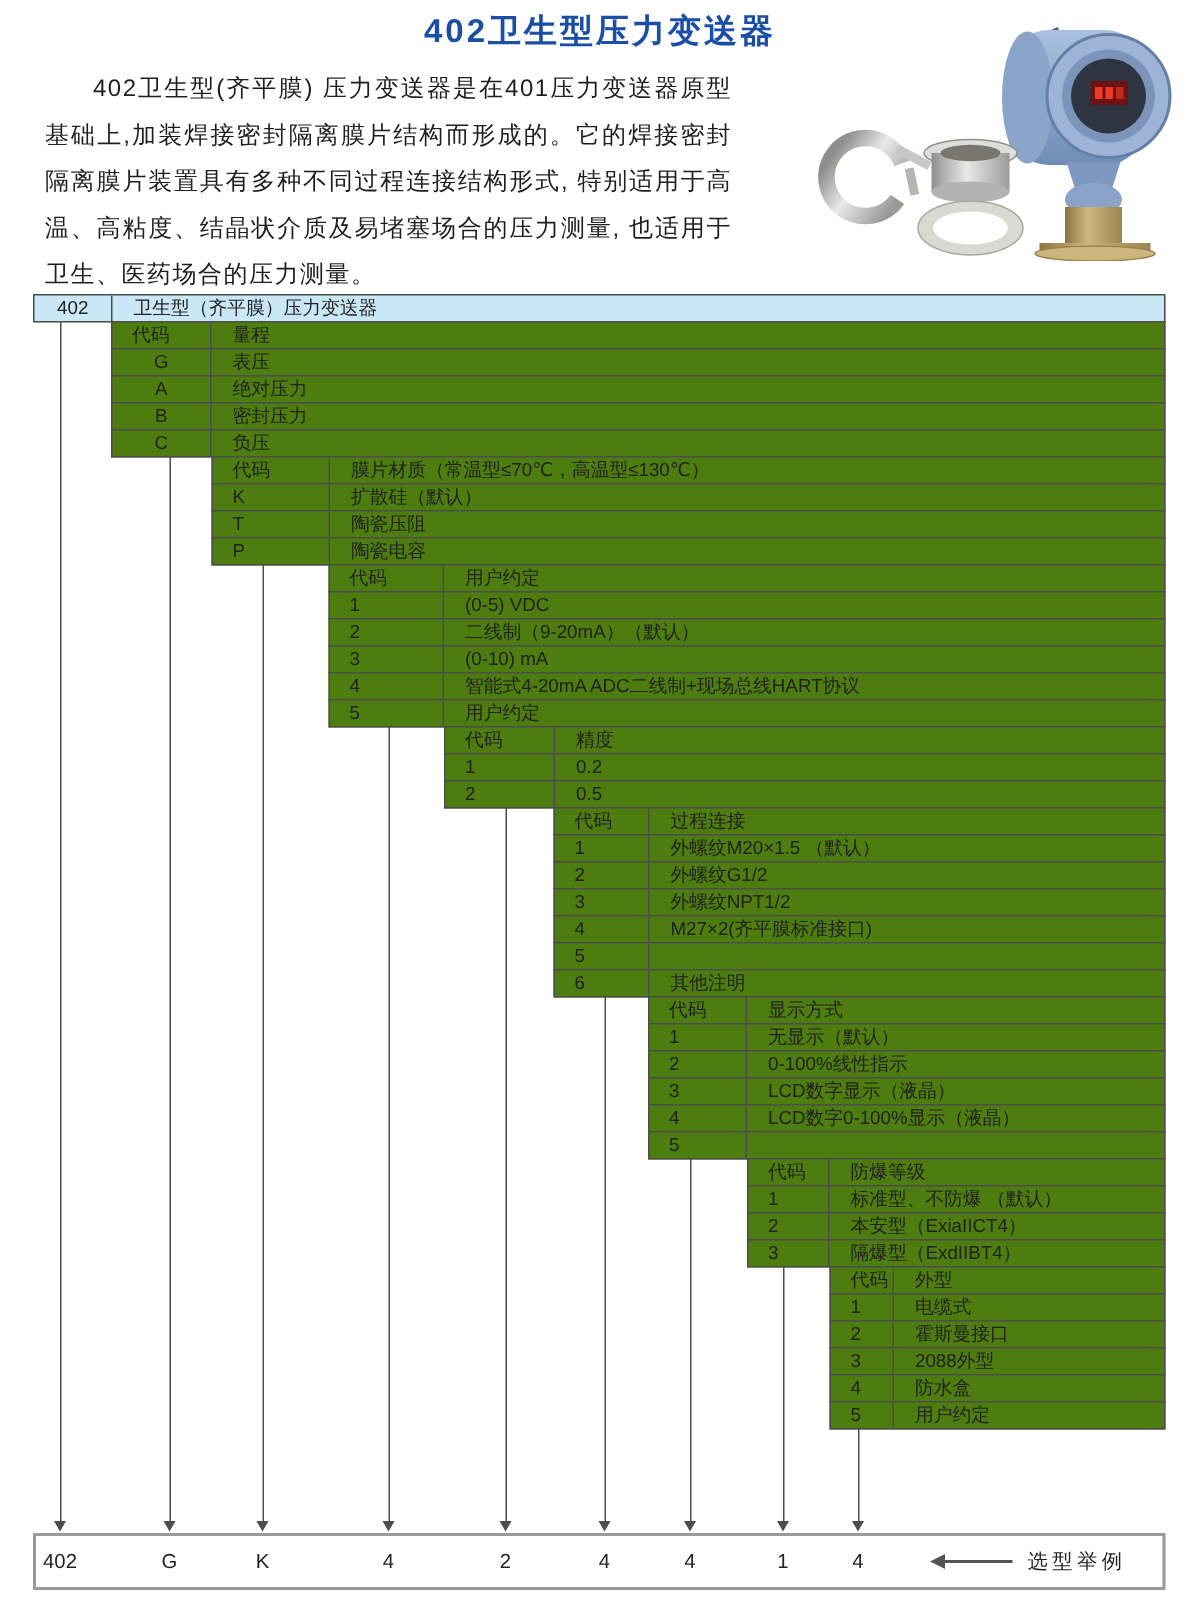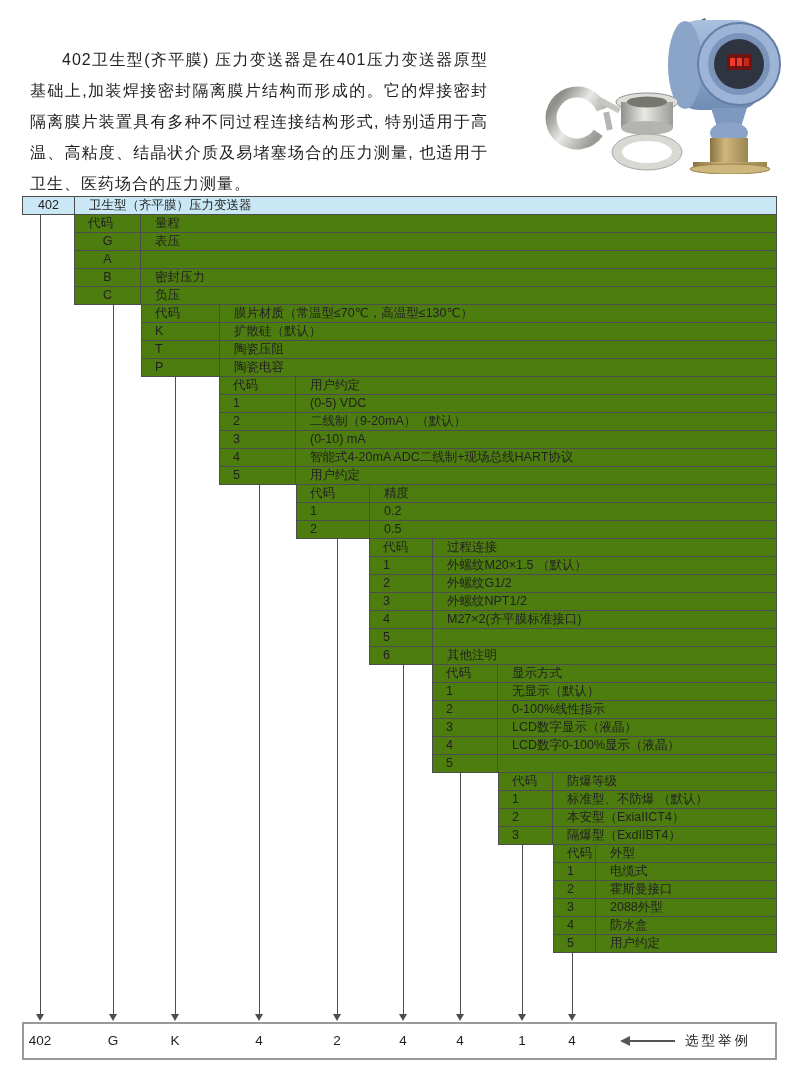--- a/index.html
+++ b/index.html
@@ -35,20 +35,21 @@
                 border-top:5px solid transparent;border-bottom:5px solid transparent;
                 border-right:10px solid #555;}
   .exlabel{position:absolute;left:685px;top:1022px;line-height:38px;font-size:13.5px;
            letter-spacing:3px;color:#222;}
 </style>
 </head>
 <body>
 
 <div id="page">
 
+  <div class="title">402卫生型压力变送器</div>
 
   <div class="intro">402卫生型(齐平膜) 压力变送器是在401压力变送器原型基础上,加装焊接密封隔离膜片结构而形成的。它的焊接密封隔离膜片装置具有多种不同过程连接结构形式, 特别适用于高温、高粘度、结晶状介质及易堵塞场合的压力测量, 也适用于卫生、医药场合的压力测量。</div>
 
   <div class="photo">
     <svg width="255" height="172" viewBox="0 0 255 172">
       <defs>
         <linearGradient id="gBlue" x1="0" y1="0" x2="0" y2="1">
           <stop offset="0" stop-color="#a9c1de"></stop>
             <stop offset="0.55" stop-color="#8aa5c9"></stop>
             <stop offset="1" stop-color="#6f8cb4"></stop>
@@ -107,20 +108,21 @@
       <div class="cellrow" style="left: 74px; top: 214px; width: 703px; height: 19px;">
         <div class="codecell" style="width: 66px;">代码</div>
         <div class="desccell">量程</div>
       </div>
       <div class="cellrow" style="left: 74px; top: 232px; width: 703px; height: 19px;">
         <div class="codecell center" style="width: 66px;">G</div>
         <div class="desccell">表压</div>
       </div>
       <div class="cellrow" style="left: 74px; top: 250px; width: 703px; height: 19px;">
         <div class="codecell center" style="width: 66px;">A</div>
+        <div class="desccell">绝对压力</div>
       </div>
       <div class="cellrow" style="left: 74px; top: 268px; width: 703px; height: 19px;">
         <div class="codecell center" style="width: 66px;">B</div>
         <div class="desccell">密封压力</div>
       </div>
       <div class="cellrow" style="left: 74px; top: 286px; width: 703px; height: 19px;">
         <div class="codecell center" style="width: 66px;">C</div>
         <div class="desccell">负压</div>
       </div>
       <div class="drop" style="left: 113px; top: 304px; height: 710px;"></div>

